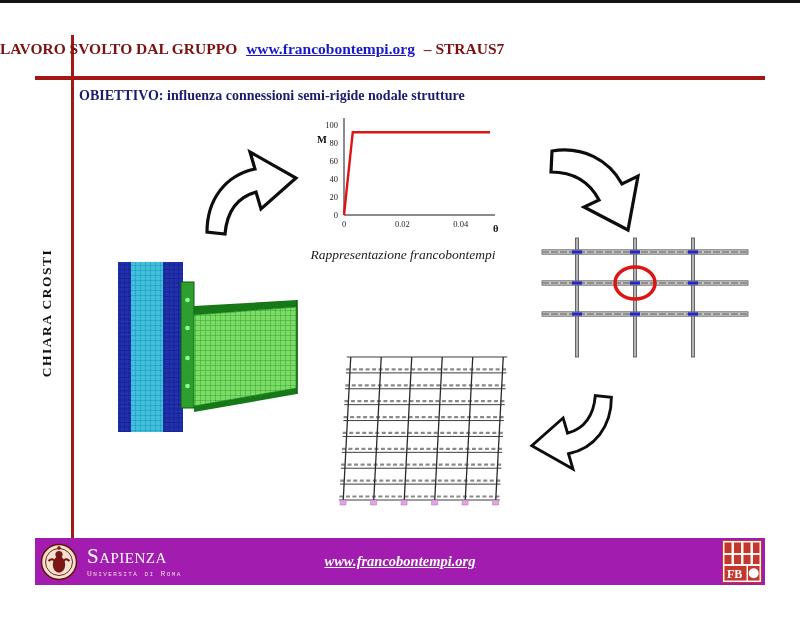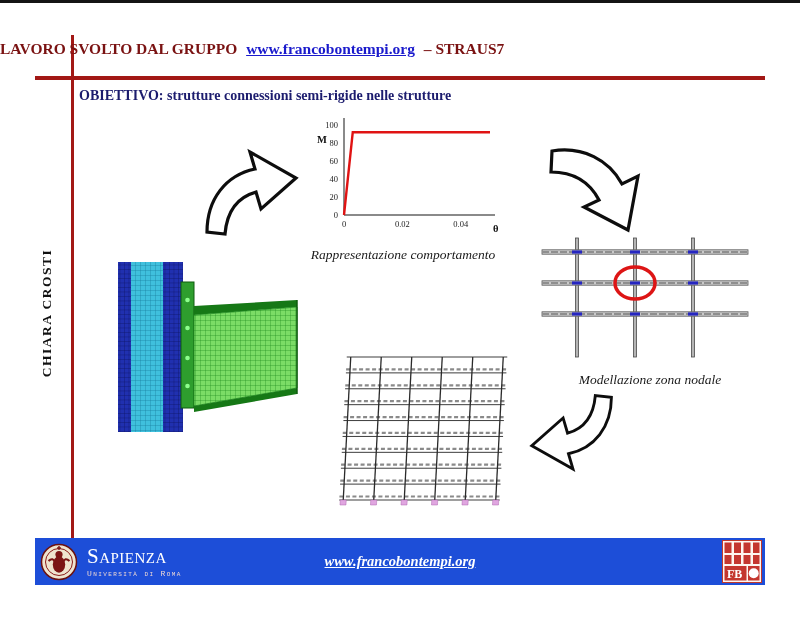--- a/index.html
+++ b/index.html
@@ -19,21 +19,21 @@
   .cap-behavior{left:278px;top:247px;width:250px;}
   .arrow1{left:198px;top:143px;width:105px;height:95px;}
   .arrow2{left:543px;top:142px;width:100px;height:95px;}
   .arrow3{left:520px;top:392px;width:105px;height:85px;}
   .fem{left:115px;top:260px;width:190px;height:175px;}
   .cap-local{left:110px;top:433px;width:140px;}
   .nodal{left:535px;top:235px;width:230px;height:130px;}
   .cap-nodal{left:535px;top:372px;width:230px;}
   .global{left:332px;top:352px;width:215px;height:160px;}
   .cap-global{left:345px;top:512px;width:170px;}
-  .footer{left:35px;top:538px;width:730px;height:47px;background:#1d4ed8;display:flex;align-items:center;}
+  .footer{left:35px;top:538px;width:730px;height:47px;background:#a21caf;display:flex;align-items:center;}
   .footer .wordmark{color:#fff;font-variant:small-caps;font-size:21px;line-height:1;letter-spacing:0.5px;}
   .footer .wordsub{color:#ecd6d4;font-variant:small-caps;font-size:8px;letter-spacing:1.4px;line-height:1;margin-top:3px;font-family:Liberation Mono, monospace;}
   .footer-link{position:absolute;left:0;right:0;text-align:center;color:#ffffff;font-weight:bold;
                font-style:italic;font-size:14.5px;text-decoration:underline;cursor:pointer;}
   svg text{font-family:"Liberation Serif","DejaVu Serif",serif;}
   .arrowpath{fill:#ffffff;stroke:#0d0d0d;stroke-width:3.2;}
 </style>
 </head>
 <body>
 
@@ -42,21 +42,21 @@
   <div class="abs topline"></div>
   <div class="abs vrule"></div>
   <div class="abs hrule"></div>
 
   <div class="abs header">
     <span>LAVORO SVOLTO DAL GRUPPO</span>
     <a class="lnk">www.francobontempi.org</a>
     <span>– STRAUS7</span>
   </div>
 
-  <div class="abs objective">OBIETTIVO: strutture connessioni semi-rigide nelle strutture</div>
+  <div class="abs objective">OBIETTIVO: influenza connessioni semi-rigide nodale strutture</div>
 
   <div class="abs author">CHIARA CROSTI</div>
 
   <svg class="abs arrow1" viewBox="0 0 105 95">
     <path class="arrowpath" d="M 9 89 C 9 56 28 32 57 26 L 52 9 L 98 35 L 63 66 L 58 49 C 40 54 29 67 27 91 Z"></path>
   </svg>
 
   <svg class="abs chart-box" viewBox="0 0 205 128">
       <line x1="44" y1="5" x2="44" y2="102" stroke="#8a8a8a" stroke-width="2"></line>
       <line x1="44" y1="102" x2="195" y2="102" stroke="#8a8a8a" stroke-width="2"></line>
@@ -66,21 +66,21 @@
       <text x="38" y="51" text-anchor="end" font-size="8.5" fill="#222">60</text>
       <text x="38" y="33" text-anchor="end" font-size="8.5" fill="#222">80</text>
       <text x="38" y="15" text-anchor="end" font-size="8.5" fill="#222">100</text>
       <text x="44" y="114" text-anchor="middle" font-size="8.5" fill="#222">0</text>
       <text x="102.4" y="114" text-anchor="middle" font-size="8.5" fill="#222">0.02</text>
       <text x="160.8" y="114" text-anchor="middle" font-size="8.5" fill="#222">0.04</text>
       <text x="17" y="29.5" font-size="10.5" font-weight="bold" fill="#111">M</text>
       <text x="193" y="119" font-size="10.5" font-weight="bold" fill="#111">θ</text>
       <polyline points="44,102 52.76,19.200000000000003 190,19.200000000000003" fill="none" stroke="#e01313" stroke-width="2.4"></polyline>
     </svg>
-  <div class="abs caption cap-behavior">Rappresentazione comportamento</div>
+  <div class="abs caption cap-behavior">Rappresentazione francobontempi</div>
 
   <svg class="abs arrow2" viewBox="0 0 100 95">
     <path class="arrowpath" d="M 9 9 C 40 4 66 18 79 42 L 95 34 L 85 88 L 41 65 L 56 58 C 46 39 29 30 8 30 Z"></path>
   </svg>
 
   <svg class="abs fem" viewBox="0 0 190 175">
     <defs>
       <pattern id="pBlue" width="4.5" height="4.5" patternUnits="userSpaceOnUse">
         <rect width="4.5" height="4.5" fill="#2030b0"></rect>
         <path d="M0 0H4.5M0 0V4.5" stroke="#0c1560" stroke-width="0.7"></path>
@@ -122,21 +122,20 @@
       <line x1="95" y1="17" x2="105" y2="17" stroke="#2626c0" stroke-width="3.2"></line>
       <line x1="153" y1="17" x2="163" y2="17" stroke="#2626c0" stroke-width="3.2"></line>
       <line x1="37" y1="48" x2="47" y2="48" stroke="#2626c0" stroke-width="3.2"></line>
       <line x1="95" y1="48" x2="105" y2="48" stroke="#2626c0" stroke-width="3.2"></line>
       <line x1="153" y1="48" x2="163" y2="48" stroke="#2626c0" stroke-width="3.2"></line>
       <line x1="37" y1="79" x2="47" y2="79" stroke="#2626c0" stroke-width="3.2"></line>
       <line x1="95" y1="79" x2="105" y2="79" stroke="#2626c0" stroke-width="3.2"></line>
       <line x1="153" y1="79" x2="163" y2="79" stroke="#2626c0" stroke-width="3.2"></line>
       <ellipse cx="100" cy="48" rx="20" ry="16" fill="none" stroke="#dd1515" stroke-width="3.5"></ellipse>
     </svg>
-  <div class="abs caption cap-nodal">Modellazione zona nodale</div>
 
   <svg class="abs global" viewBox="0 0 215 160">
       <g transform="translate(9,0) skewX(-3)">
         <line x1="6" y1="5" x2="166.5" y2="5" stroke="#2a2a2a" stroke-width="0.9"></line>
         <line x1="6" y1="17.38888888888889" x2="166.5" y2="17.38888888888889" stroke="#8a8a8a" stroke-width="2.2" stroke-dasharray="4 2.5"></line>
         <line x1="6" y1="20.88888888888889" x2="166.5" y2="20.88888888888889" stroke="#2a2a2a" stroke-width="0.9"></line>
         <line x1="6" y1="33.27777777777778" x2="166.5" y2="33.27777777777778" stroke="#8a8a8a" stroke-width="2.2" stroke-dasharray="4 2.5"></line>
         <line x1="6" y1="36.77777777777778" x2="166.5" y2="36.77777777777778" stroke="#2a2a2a" stroke-width="0.9"></line>
         <line x1="6" y1="49.16666666666667" x2="166.5" y2="49.16666666666667" stroke="#8a8a8a" stroke-width="2.2" stroke-dasharray="4 2.5"></line>
         <line x1="6" y1="52.66666666666667" x2="166.5" y2="52.66666666666667" stroke="#2a2a2a" stroke-width="0.9"></line>

